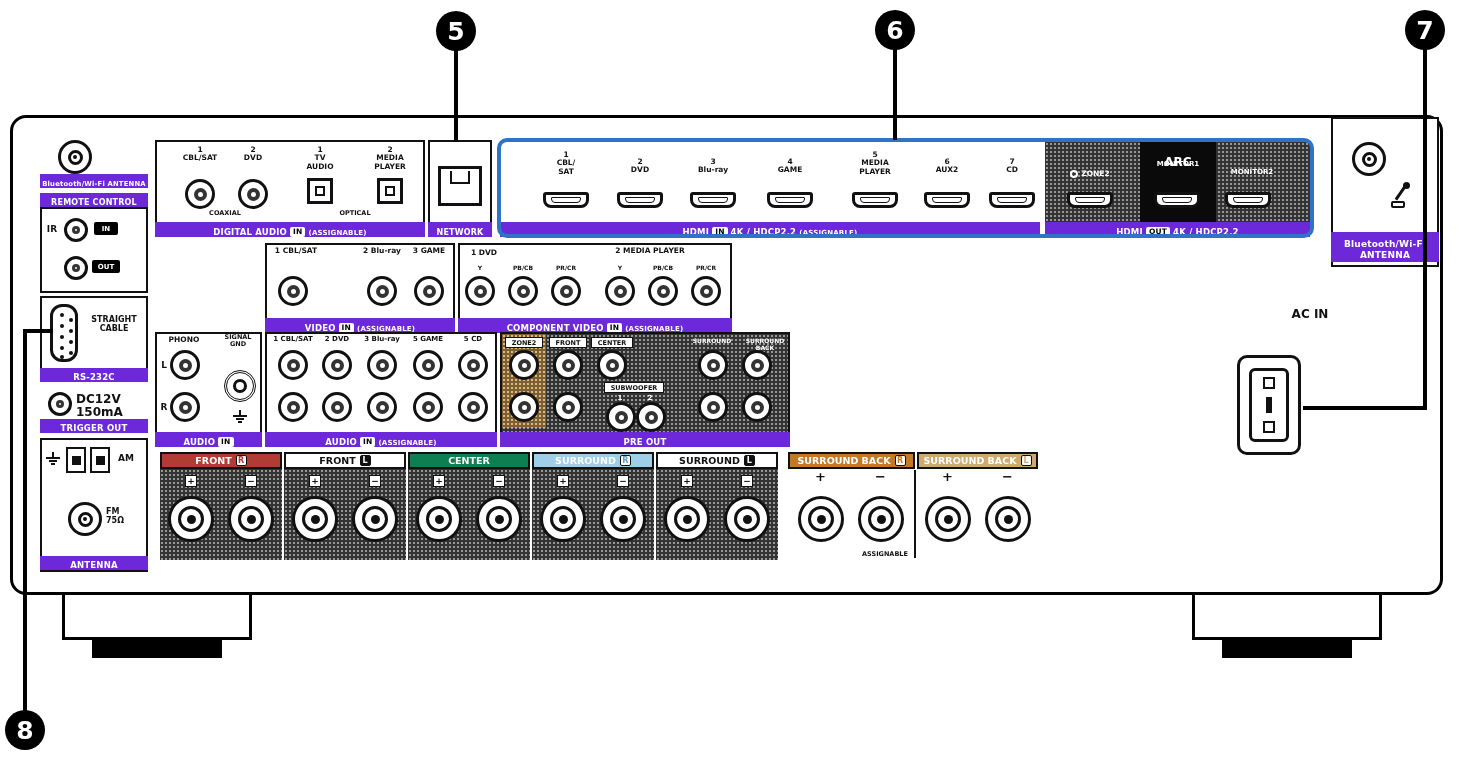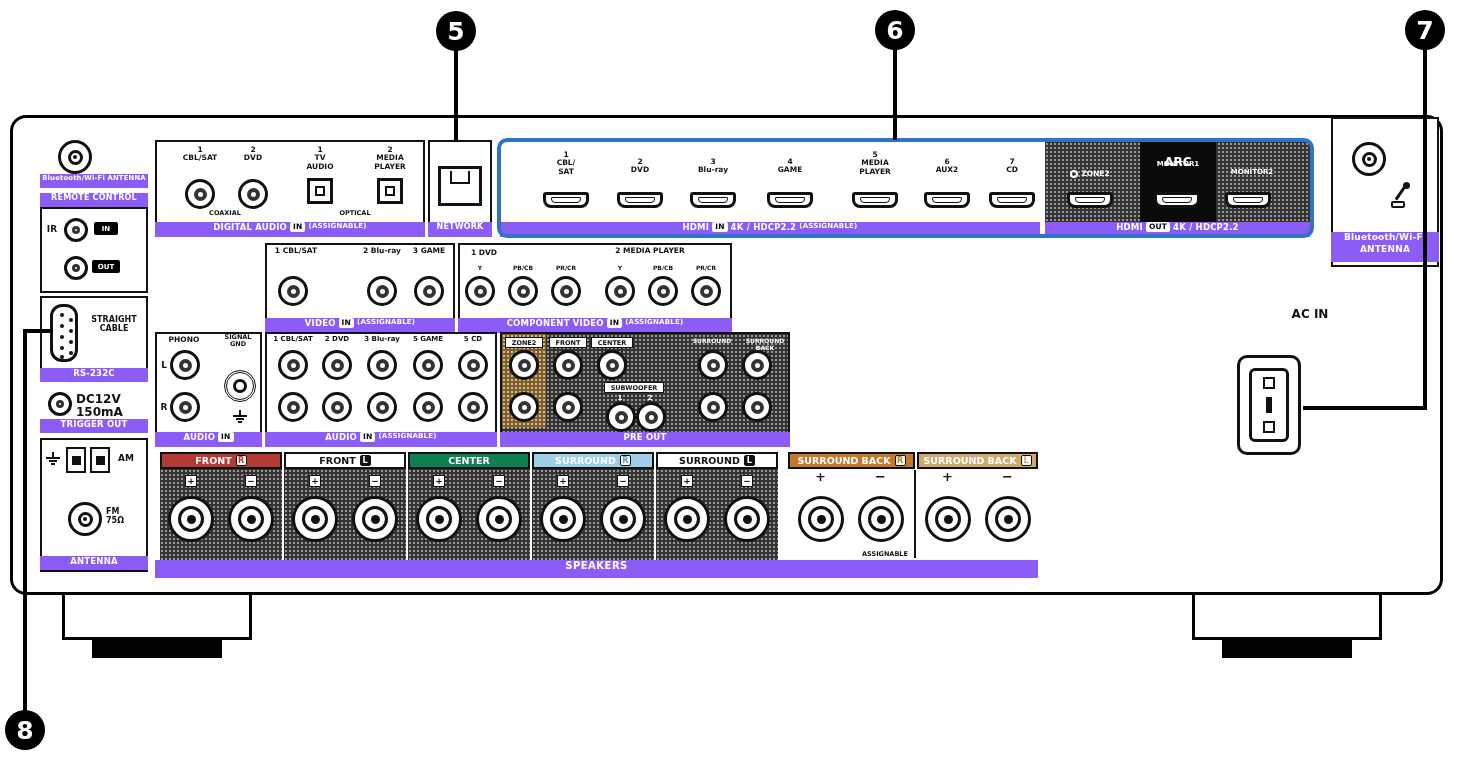--- a/index.html
+++ b/index.html
@@ -1,21 +1,21 @@
 <!DOCTYPE html>
 <html><head>
 <meta charset="utf-8">
 <style>
   *{margin:0;padding:0;box-sizing:border-box}
   body{background:#fff;font-family:"DejaVu Sans","Liberation Sans",sans-serif;color:#111}
   #stage{position:relative;width:1457px;height:758px;background:#fff;overflow:hidden}
   .abs{position:absolute}
   .panel{border:3px solid #000;border-radius:16px;background:#fff}
   .box{border:2px solid #111;background:#fff}
-  .bar{position:absolute;background:#8b5cf6;color:#fff;display:flex;align-items:flex-start;justify-content:center;gap:3px;font-weight:bold;font-size:8.5px;letter-spacing:.2px;white-space:nowrap}
+  .bar{position:absolute;background:#6d28d9;color:#fff;display:flex;align-items:flex-end;justify-content:center;gap:3px;font-weight:bold;font-size:8.5px;letter-spacing:.2px;white-space:nowrap}
   .bar .chip{background:#fff;color:#000;border-radius:2px;padding:0 3px;font-size:7.5px;line-height:10px;font-weight:bold}
   .bar .suffix{font-size:7px}
   .bar2{white-space:pre-line;text-align:center;line-height:1.3}
   .lbl{position:absolute;font-weight:bold;font-size:7.5px;text-align:center;line-height:1.12;white-space:pre-line}
   .lbl span{display:block;white-space:pre-line}
   .wlbl{position:absolute;color:#fff;font-weight:bold;text-align:center;line-height:1.15;white-space:pre-line}
   .callout{position:absolute;width:40px;height:40px;border-radius:50%;background:#000;color:#fff;display:grid;place-items:center;font-size:25px;font-weight:bold;z-index:8}
   .cline{position:absolute;background:#000;z-index:7}
   .hl{position:absolute;border:4px solid #2f73c5;border-radius:10px;z-index:6;pointer-events:none}
   .dots-dark{background-color:#333;background-image:radial-gradient(circle,#9a9a9a .7px,transparent 1px);background-size:4px 4px}
@@ -566,23 +566,20 @@
         <b></b>
       </i>
     </div>
   <div class="abs post44" style="left:985px;top:496px">
       <i>
         <b></b>
       </i>
     </div>
 
   <div class="lbl" style="left:820px;top:551px;width:130px;font-size:6.5px"><span>ASSIGNABLE</span></div>
-  <div class="bar" style="left:155px;top:560px;width:883px;height:18px;font-size:10px;letter-spacing:.5px">
-      <span>SPEAKERS</span>
-    </div>
 
   <div class="abs box" style="left:1331px;top:117px;width:108px;height:150px"></div>
   <div class="abs coax34" style="left:1352px;top:142px">
       <i>
         <b></b>
       </i>
     </div>
   <div class="ant-icon" style="left:1388px;top:182px">
       <span class="rod"></span>
       <span class="tip"></span>

